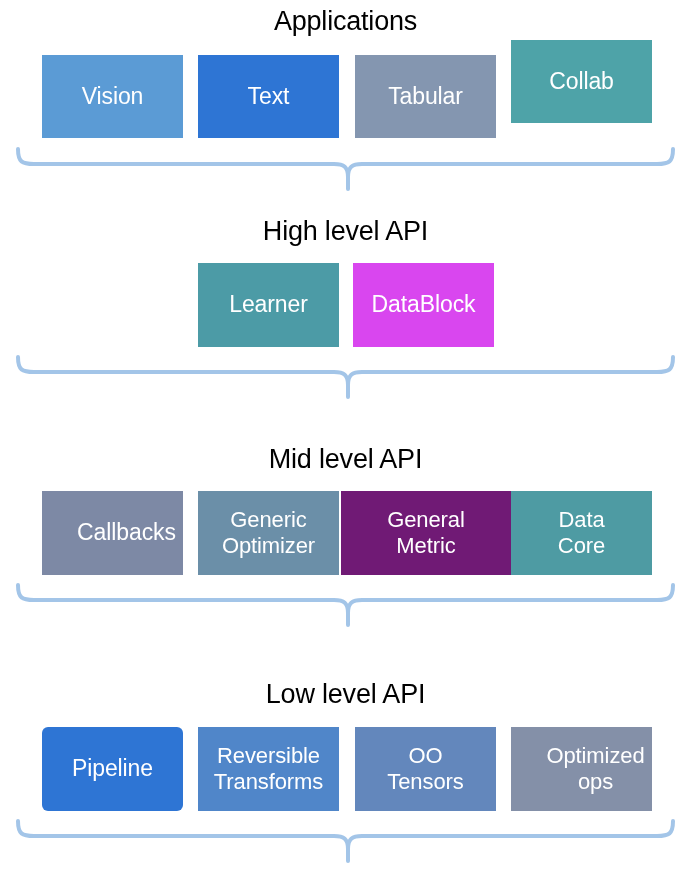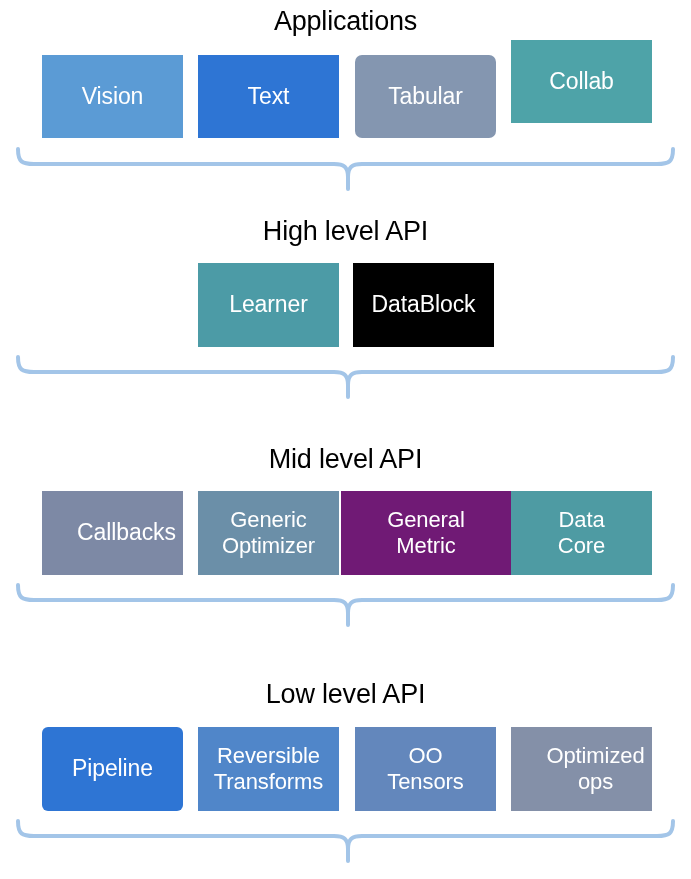--- a/index.html
+++ b/index.html
@@ -49,31 +49,31 @@
   .brace svg{display:block;width:691px;height:46px;}
 </style>
 </head>
 <body>
 
 <div id="stage">
     <div class="layer-title" style="top: 8px;">Applications</div>
     <div class="box-row" style="top: 55px; height: 83px;"></div>
     <div class="node" style="position: absolute; left: 42px; top: 55px; width: 141px; height: 83px; background: rgb(91, 155, 213);">Vision</div>
     <div class="node" style="position: absolute; left: 198px; top: 55px; width: 141px; height: 83px; background: rgb(46, 117, 212);">Text</div>
-    <div class="node" style="position: absolute; left: 355px; top: 55px; width: 141px; height: 83px; background: rgb(132, 150, 176); border-radius: 7px;">Tabular</div>
+    <div class="node" style="position: absolute; left: 355px; top: 55px; width: 141px; height: 83px; background: rgb(132, 150, 176);">Tabular</div>
     <div class="node" style="position: absolute; left: 511px; top: 40px; width: 141px; height: 83px; background: rgb(78, 163, 168);">Collab</div>
     <div class="brace" style="top: 146px;">
       <svg viewBox="0 0 691 46" width="691" height="46">
         <path d="M 18 3 C 18 16, 22 18, 34 18 L 334 18 C 344 18, 348 21, 348 31 L 348 43 L 348 31 C 348 21, 352 18, 362 18 L 657 18 C 669 18, 673 16, 673 3" fill="none" stroke="#A3C5E8" stroke-width="4" stroke-linecap="round" stroke-linejoin="round"></path>
       </svg>
     </div>
     <div class="layer-title" style="top: 218px;">High level API</div>
     <div class="box-row" style="top: 263px; height: 84px;"></div>
     <div class="node" style="position: absolute; left: 198px; top: 263px; width: 141px; height: 84px; background: rgb(76, 155, 166);">Learner</div>
-    <div class="node" style="position: absolute; left: 353px; top: 263px; width: 141px; height: 84px; background: #000000;">DataBlock</div>
+    <div class="node" style="position: absolute; left: 353px; top: 263px; width: 141px; height: 84px; background: #d946ef;">DataBlock</div>
     <div class="brace" style="top: 354px;">
       <svg viewBox="0 0 691 46" width="691" height="46">
         <path d="M 18 3 C 18 16, 22 18, 34 18 L 334 18 C 344 18, 348 21, 348 31 L 348 43 L 348 31 C 348 21, 352 18, 362 18 L 657 18 C 669 18, 673 16, 673 3" fill="none" stroke="#A3C5E8" stroke-width="4" stroke-linecap="round" stroke-linejoin="round"></path>
       </svg>
     </div>
     <div class="layer-title" style="top: 446px;">Mid level API</div>
     <div class="box-row" style="top: 491px; height: 84px;"></div>
     <div class="node" style="position: absolute; left: 42px; top: 491px; width: 141px; height: 84px; background: rgb(125, 137, 165); padding-left: 32px;">Callbacks</div>
     <div class="node two-line" style="position: absolute; left: 198px; top: 491px; width: 141px; height: 84px; background: rgb(107, 143, 168);">Generic
 Optimizer</div>

